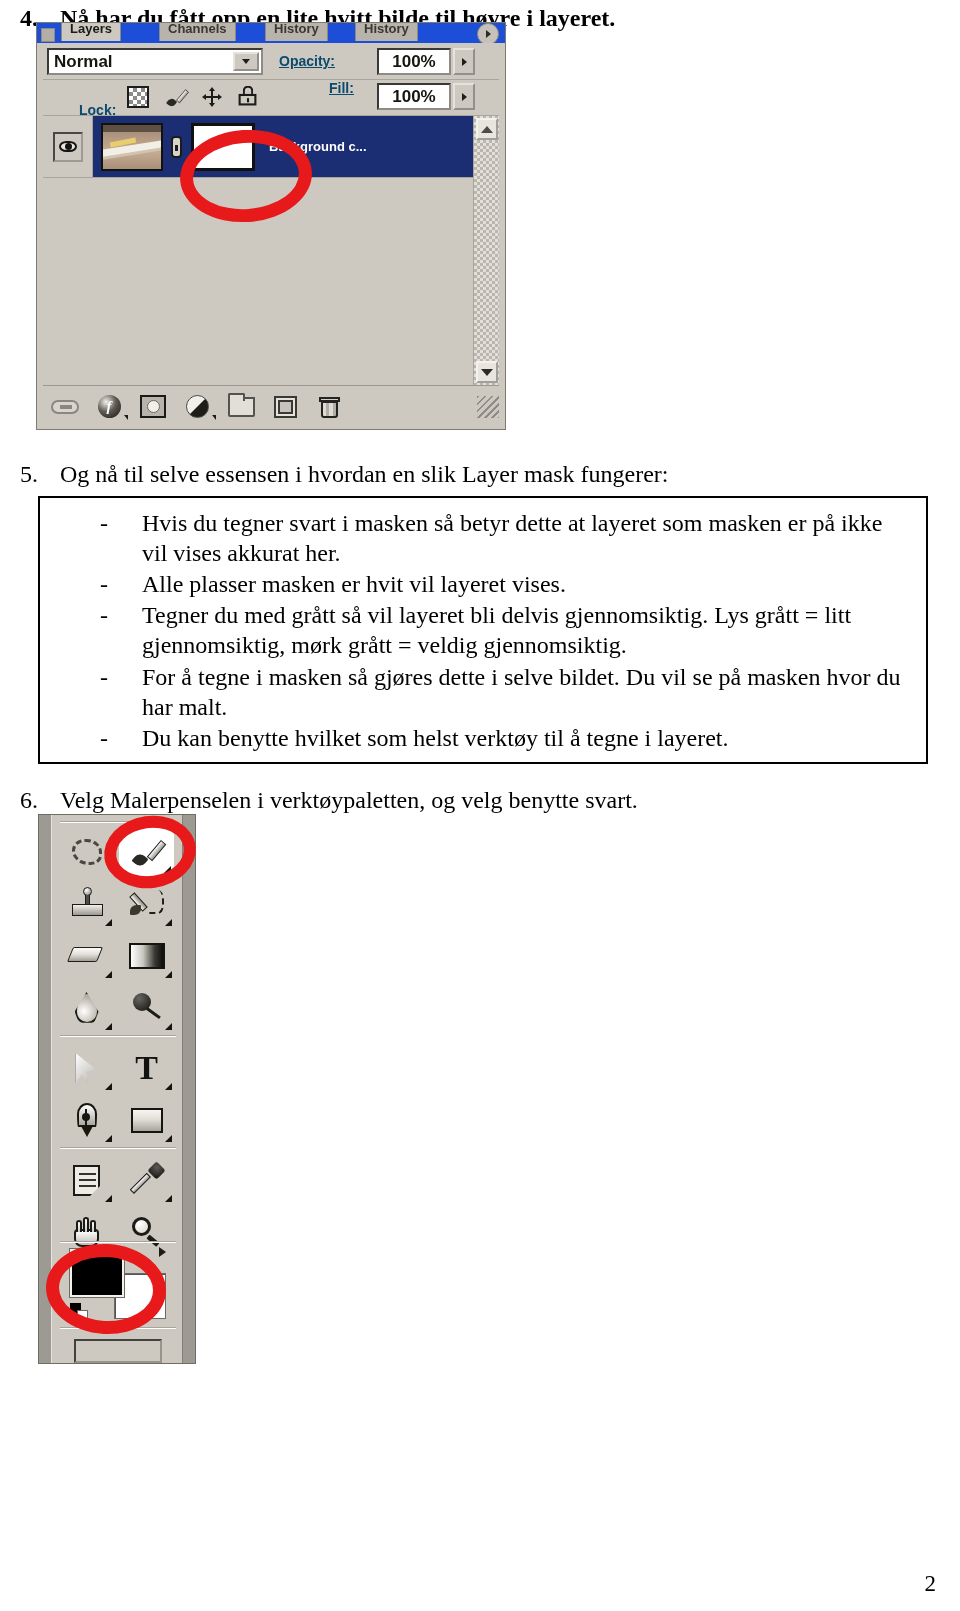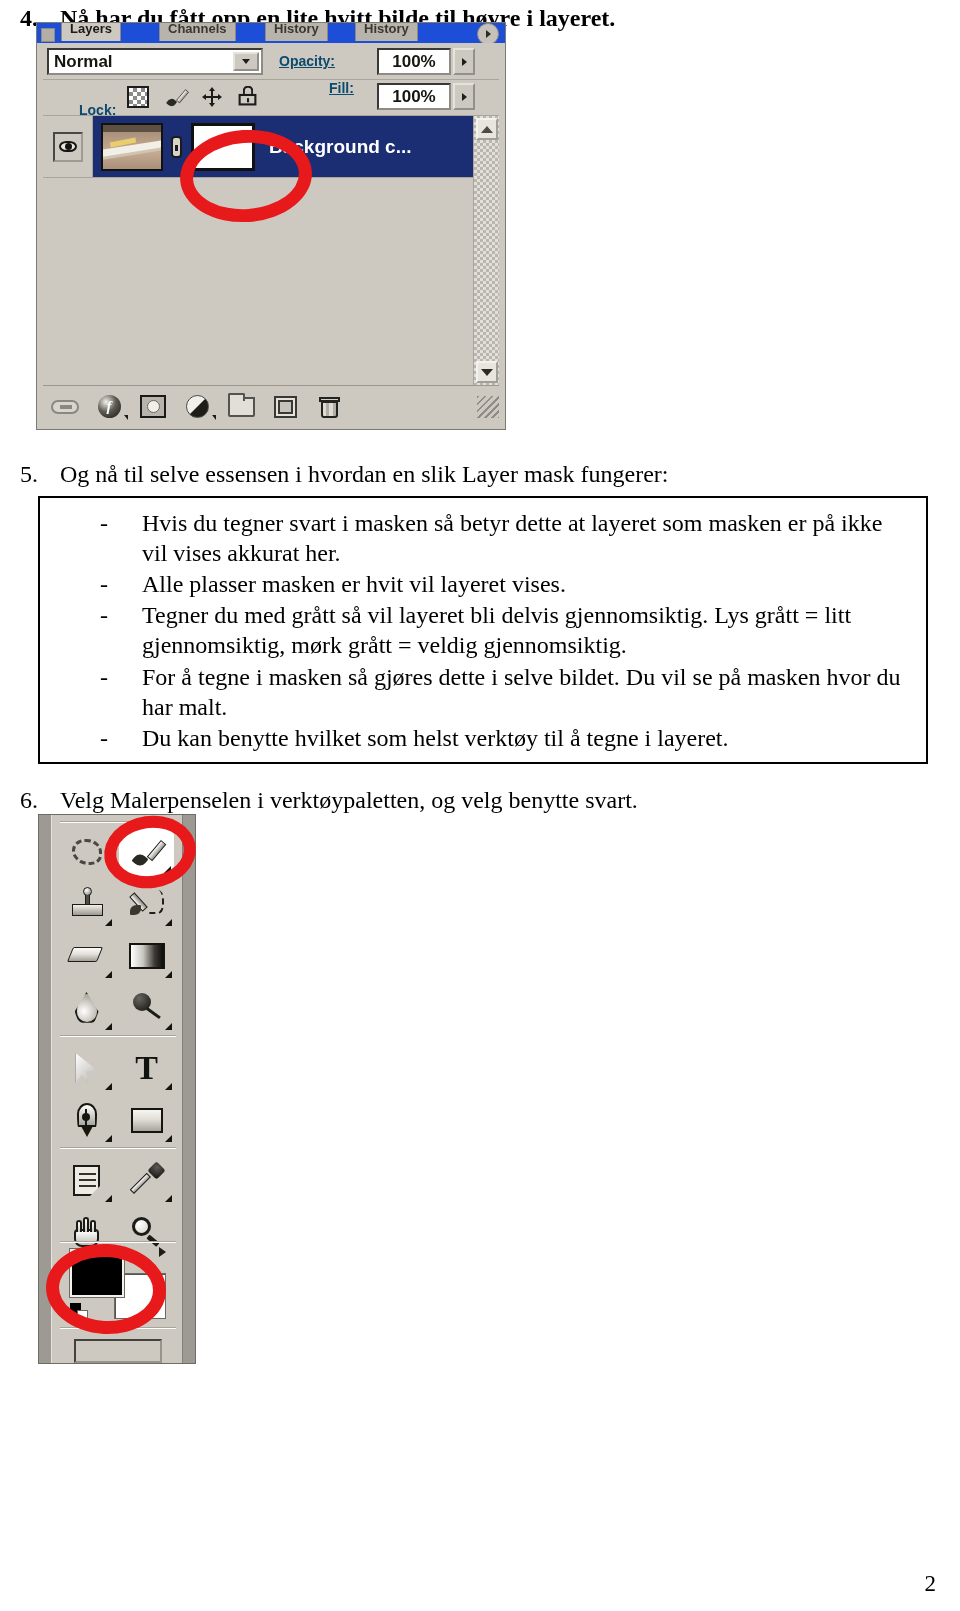--- a/index.html
+++ b/index.html
@@ -260,21 +260,21 @@
     background: #1b1b19;
   }
   .ps-mask-thumb {
     width: 64px; height: 48px;
     background: #ffffff;
     border: 3px solid #111110;
     margin-left: 2px;
   }
   .ps-layer-name {
     font-family: "Liberation Sans", sans-serif;
-    font-size: 19px;
+    font-size: 13px;
     font-weight: bold;
     color: #ffffff;
     margin-left: 14px;
     white-space: nowrap;
   }
   .ps-layer-name.normal {
     color: #18180f;
     font-style: italic;
     font-size: 18px;
     margin-left: 14px;

